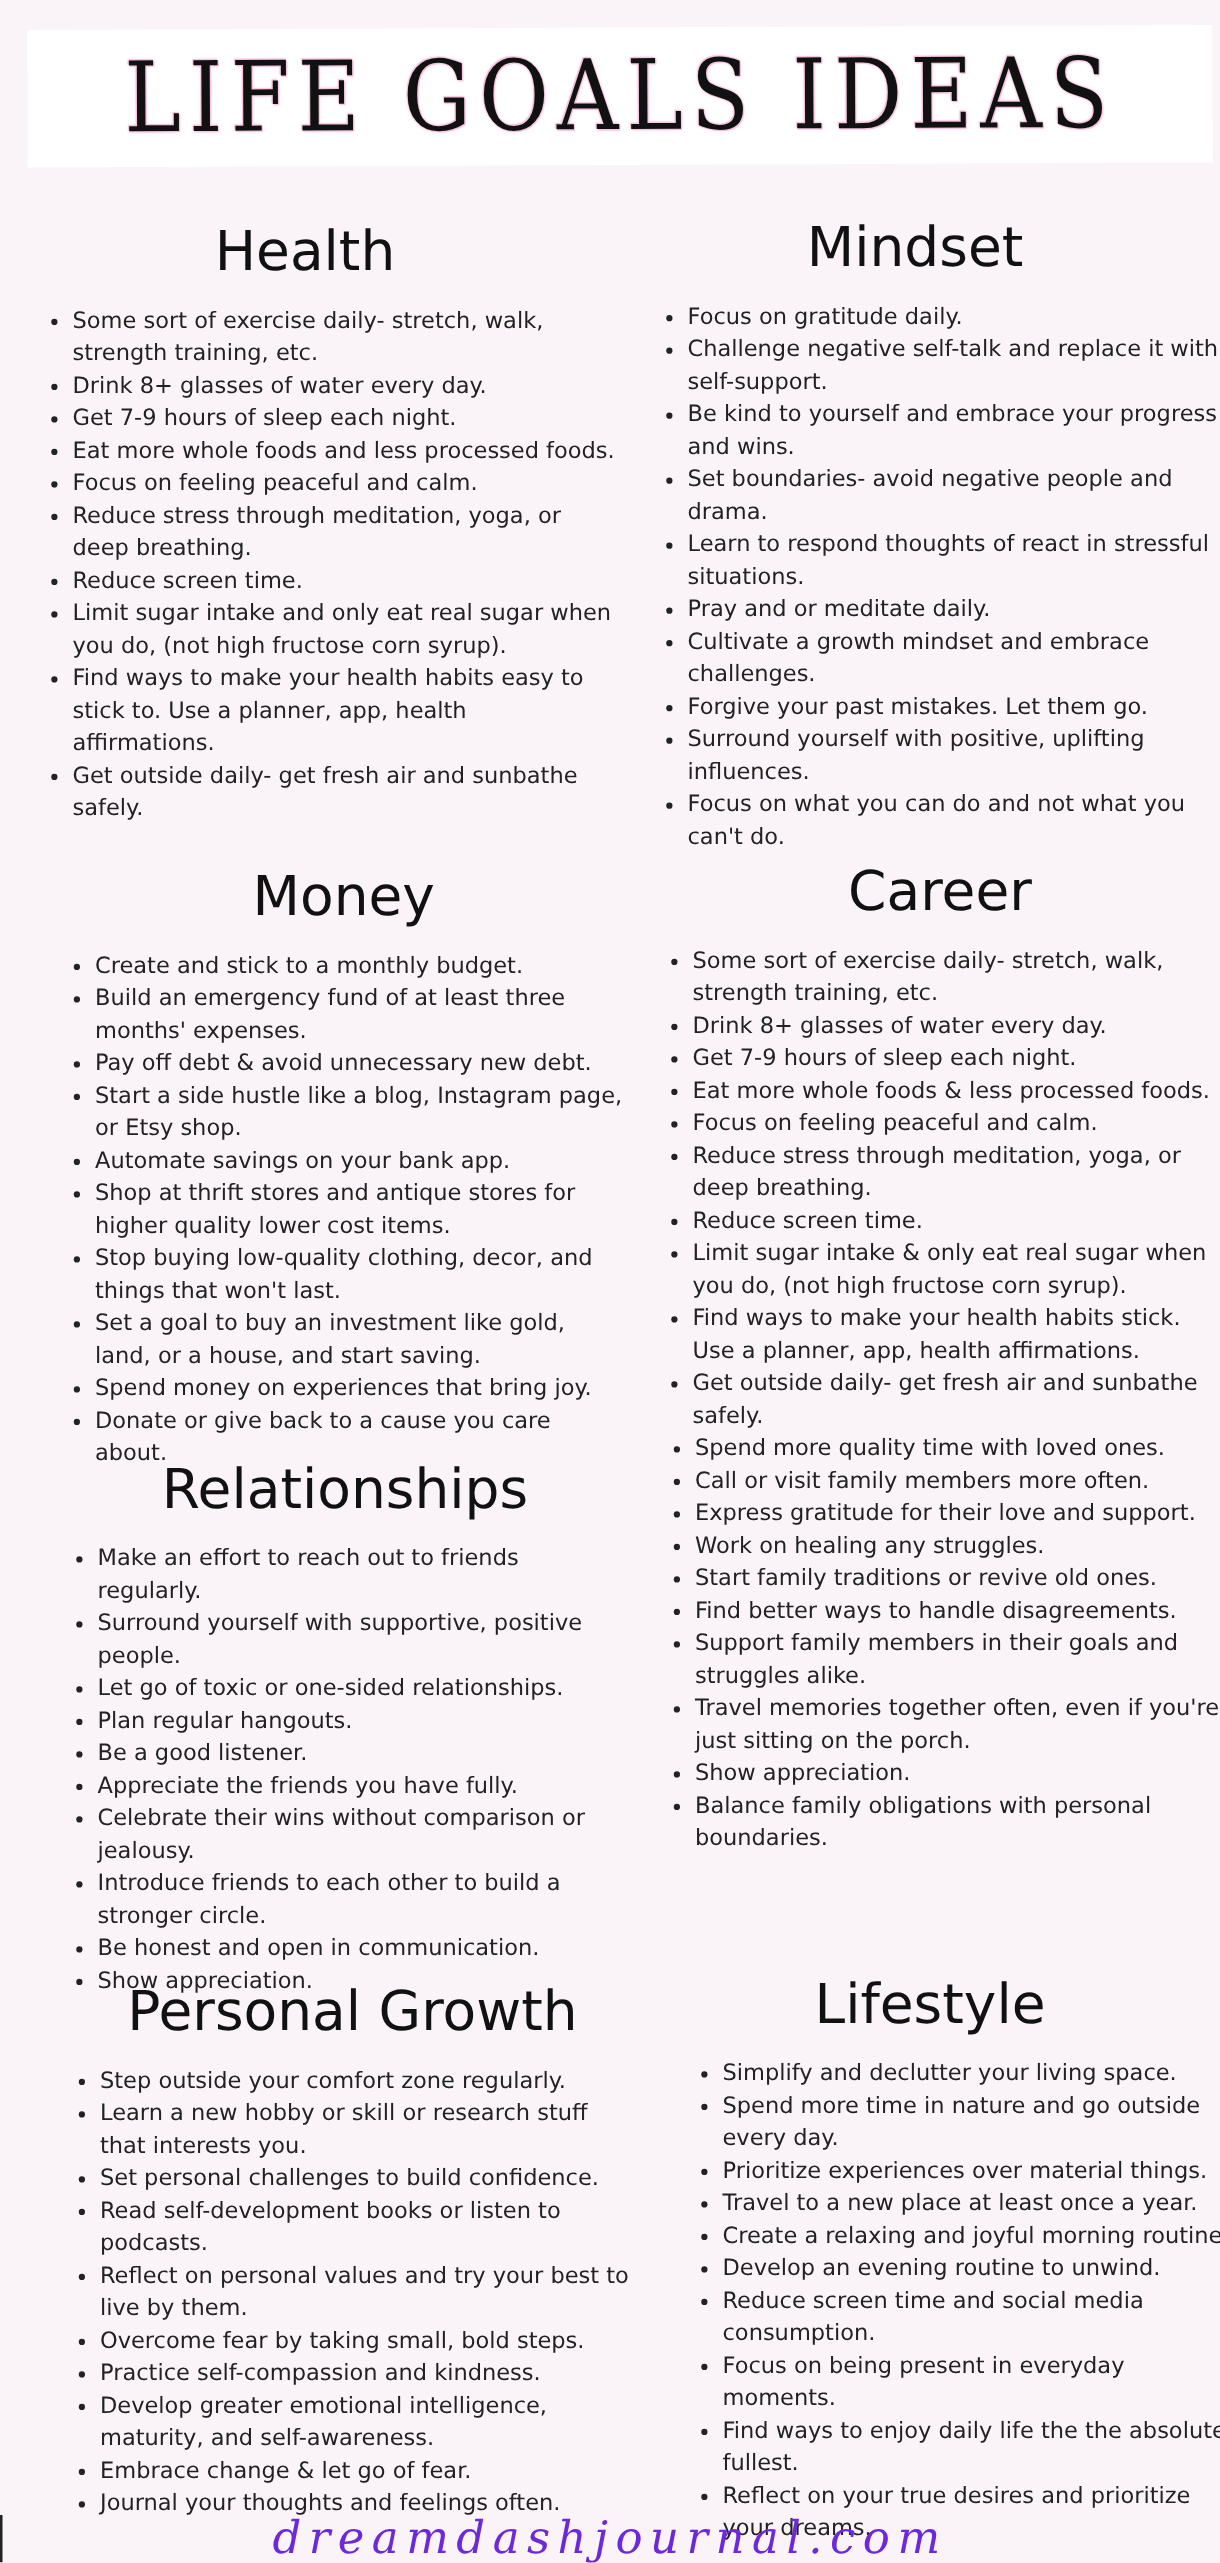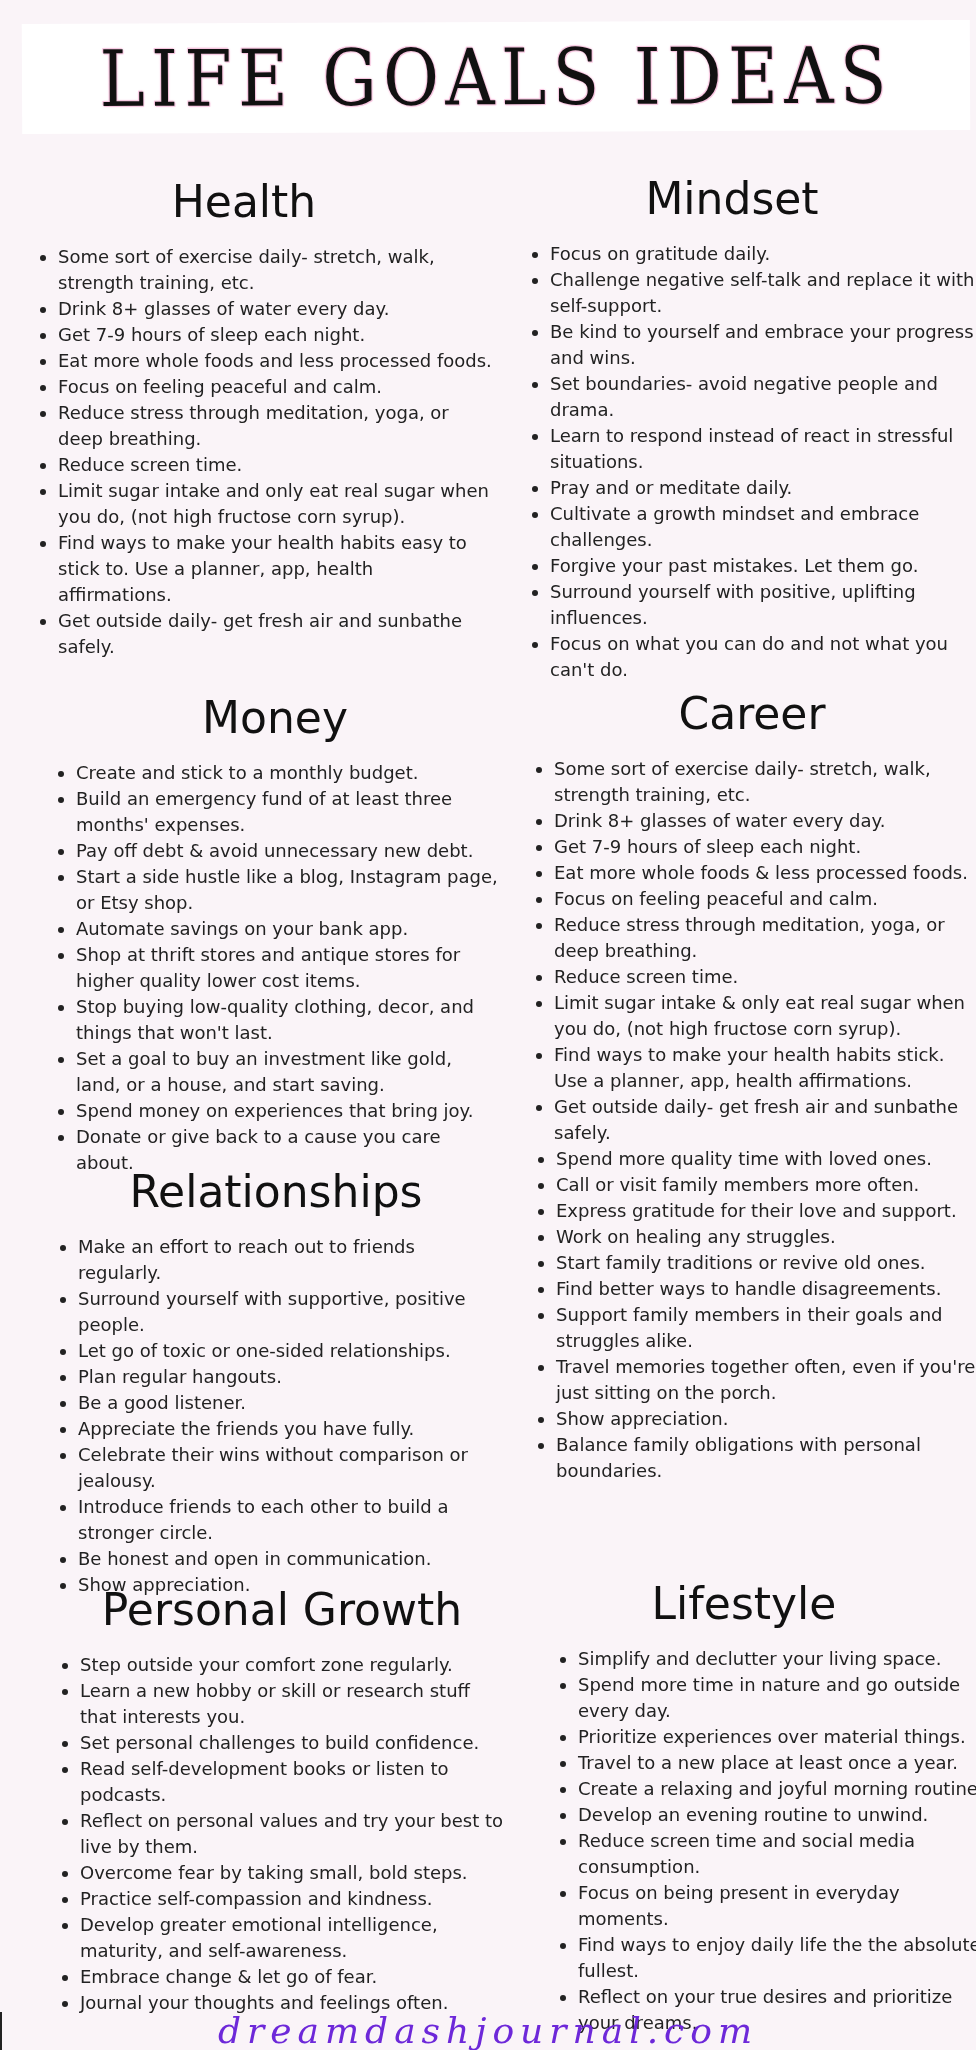--- a/index.html
+++ b/index.html
@@ -66,21 +66,21 @@
     </ul>
 </div>
 
 <div class="section" style="left:524px; top:157px; width:452px;">
   <h2 style="margin-left:-20px;">Mindset</h2>
   <ul>
       <li>Focus on gratitude daily.</li>
       <li>Challenge negative self-talk and replace it with self-support.</li>
       <li>Be kind to yourself and embrace your progress and wins.</li>
       <li>Set boundaries- avoid negative people and drama.</li>
-      <li>Learn to respond instead of react in stressful situations.</li>
+      <li>Learn to respond thoughts of react in stressful situations.</li>
       <li>Pray and or meditate daily.</li>
       <li>Cultivate a growth mindset and embrace challenges.</li>
       <li>Forgive your past mistakes. Let them go.</li>
       <li>Surround yourself with positive, uplifting influences.</li>
       <li>Focus on what you can do and not what you can't do.</li>
     </ul>
 </div>
 
 <div class="section" style="left:50px; top:676px; width:450px;">
   <h2>Money</h2>

